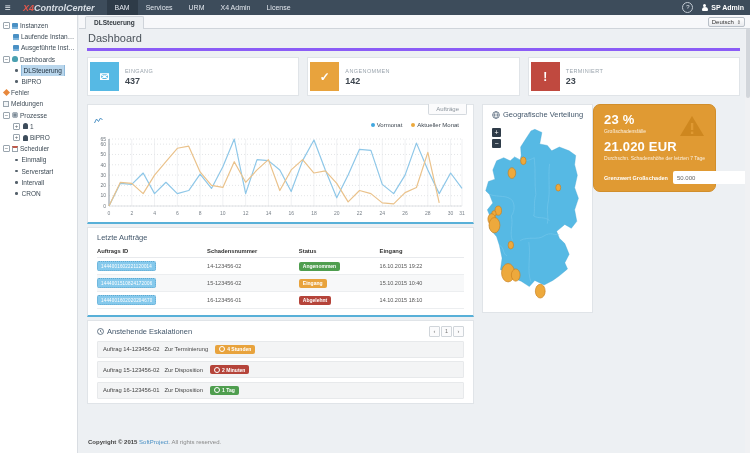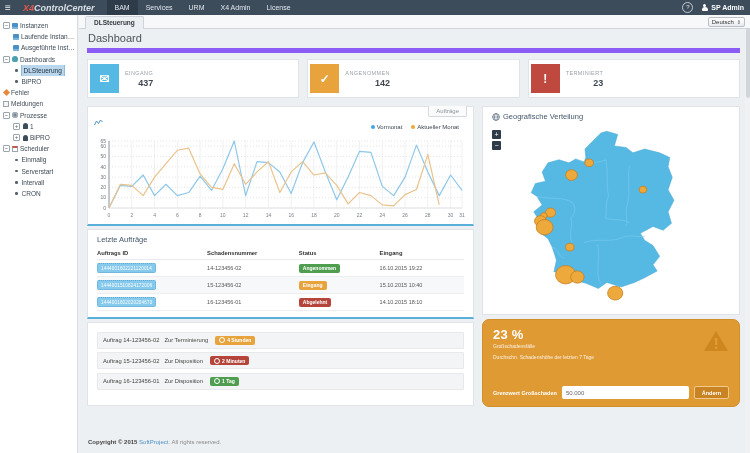--- a/index.html
+++ b/index.html
@@ -39,32 +39,32 @@
   .tree-item.sel .lbl{background:#b9d6ec;outline:1px solid #8fb9da;padding:0 2px;color:#22313f;}
 
   
   .tabstrip{position:absolute;left:79px;top:15px;right:0;height:13px;background:#f7f8fa;border-bottom:1px solid #cfd4da;display:flex;align-items:flex-end;z-index:10;}
   .tab{margin-left:6px;background:#edf0f3;border:1px solid #cfd4da;border-bottom:none;height:12px;line-height:12px;padding:0 8px;font-size:6.5px;font-weight:bold;color:#333a40;border-radius:2px 2px 0 0;margin-bottom:-1px;z-index:2;cursor:pointer;}
   .lang-select{margin-left:auto;margin-right:5px;align-self:center;border:1px solid #b9c0c8;border-radius:2px;background:linear-gradient(#ffffff,#e9ebee);font-size:6px;color:#333;padding:1px 3px;display:flex;align-items:center;cursor:pointer;}
   .lang-caret{font-size:5px;margin-left:3px;color:#555;}
 
   
   .content{position:absolute;left:79px;top:28px;right:5px;bottom:0;padding:3px 5px 0 8px;box-sizing:border-box;}
-  .page-title{font-size:11px;color:#4a525a;padding:1px 0 4px 1px;border-bottom:5px solid #8b5cf6;}
+  .page-title{font-size:11px;color:#4a525a;padding:1px 0 4px 1px;border-bottom:3px solid #8b5cf6;}
 
   .kpi-row{display:flex;gap:8px;margin:6px 0 8px;}
   .kpi-card{flex:1;background:#fff;border:1px solid #e0e4e8;height:33px;display:flex;align-items:center;padding:2px;box-sizing:content-box;}
   .kpi-icon{width:29px;height:29px;color:#fff;display:flex;align-items:center;justify-content:center;font-size:12px;font-weight:bold;flex:none;}
   .kpi-text{margin-left:6px;}
   .kpi-label{font-size:5.5px;color:#9aa4ad;letter-spacing:.4px;}
-  .kpi-value{font-size:9px;font-weight:bold;color:#3f4750;margin-top:2px;text-align:right;}
+  .kpi-value{font-size:9px;font-weight:bold;color:#3f4750;margin-top:2px;}
 
   .cols{display:flex;gap:8px;}
   .col-left{width:387px;flex:none;}
-  .col-right{flex:1;display:flex;flex-direction:column;}
+  .col-right{flex:1;display:flex;flex-direction:row;}
 
   .panel{background:#fff;border:1px solid #e0e4e8;box-sizing:border-box;position:relative;}
   .panel-title{font-size:7.5px;color:#44586c;display:flex;align-items:center;gap:3px;}
 
   .chart-panel{height:120px;border-bottom:2px solid #58b0d8;margin-bottom:3px;}
   .spark{position:absolute;left:6px;top:5px;}
   .corner-tab{position:absolute;top:-1px;right:6px;background:#fbfbfc;border:1px solid #d4d9de;border-top:none;padding:2px 7px;font-size:6px;color:#8b949c;border-radius:0 0 2px 2px;cursor:pointer;}
   .legend{position:absolute;top:17px;right:14px;display:flex;gap:9px;font-size:6px;color:#3d4650;align-items:center;}
   .legend-item{display:flex;align-items:center;gap:2px;}
   .legend-dot{width:4px;height:4px;border-radius:50%;}
@@ -350,20 +350,34 @@
                 <td><span class="id-btn" style="background: rgb(133, 201, 236);">1444001602020204670</span></td>
                 <td>16-123456-01</td>
                 <td><span class="status-badge" style="background: rgb(181, 68, 58);">Abgelehnt</span></td>
                 <td>14.10.2015 18:10</td>
               </tr>
             </tbody>
           </table>
         </div>
 
         <div class="panel esc-panel">
+          <div class="esc-head">
+            <div class="panel-title">
+              <svg width="7" height="7" viewBox="0 0 8 8">
+                  <circle cx="4" cy="4" r="3.4" fill="none" stroke="#44586c" stroke-width="0.9"></circle>
+                  <path d="M4 2.2V4l1.4 1" stroke="#44586c" stroke-width="0.9" fill="none"></path>
+                </svg>
+              <span>Anstehende Eskalationen</span>
+            </div>
+            <div class="pager">
+              <span>‹</span>
+              <span>1</span>
+              <span>›</span>
+            </div>
+          </div>
           <div class="esc-row">
             <span>Auftrag 14-123456-02</span>
             <span class="esc-action">Zur Terminierung</span>
             <span class="esc-badge" style="background: rgb(232, 163, 61);">
                 <span class="mini-clock"></span>
                 <span>4 Stunden</span>
               </span>
           </div>
           <div class="esc-row">
             <span>Auftrag 15-123456-02</span>
@@ -426,20 +440,21 @@
                   <circle cx="60" cy="197" r="8" fill="#eda93c" stroke="#c77f1f" stroke-width="1"></circle>
                   <circle cx="105" cy="218" r="9" fill="#eda93c" stroke="#c77f1f" stroke-width="1"></circle>
                 </g>
             </svg>
           </div>
         </div>
 
         <div class="panel stats-panel" style="background: rgb(224, 154, 51); border-radius: 7px;">
           <div class="stat-big">23 %</div>
           <div class="stat-small">Großschadensfälle</div>
+          <div class="stat-big">21.020 EUR</div>
           <div class="stat-small">Durchschn. Schadenshöhe der letzten 7 Tage</div>
           <div class="warn-icon">
             <svg width="26" height="22" viewBox="0 0 26 22">
                 <path d="M13 1 L25 21 H1 Z" fill="#c9821a" opacity="0.8"></path>
                 <rect x="11.9" y="8" width="2.4" height="7" fill="#e09a33"></rect>
                 <rect x="11.9" y="16.6" width="2.4" height="2.4" fill="#e09a33"></rect>
               </svg>
           </div>
           <div class="stat-form">
             <label>Grenzwert Großschaden</label>

